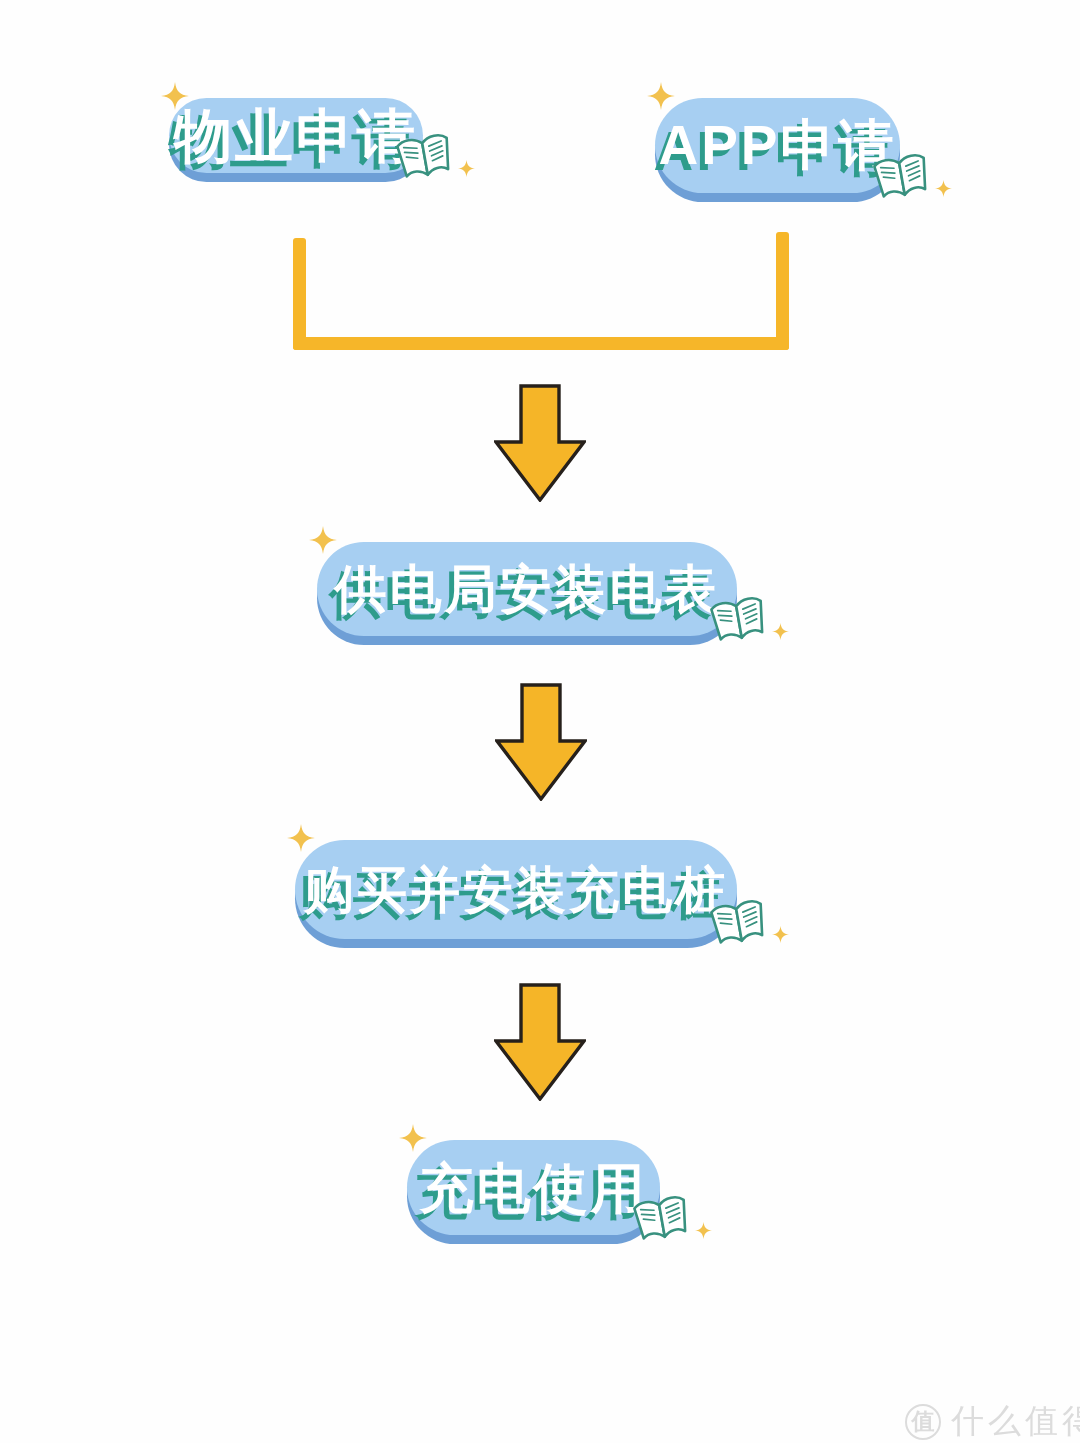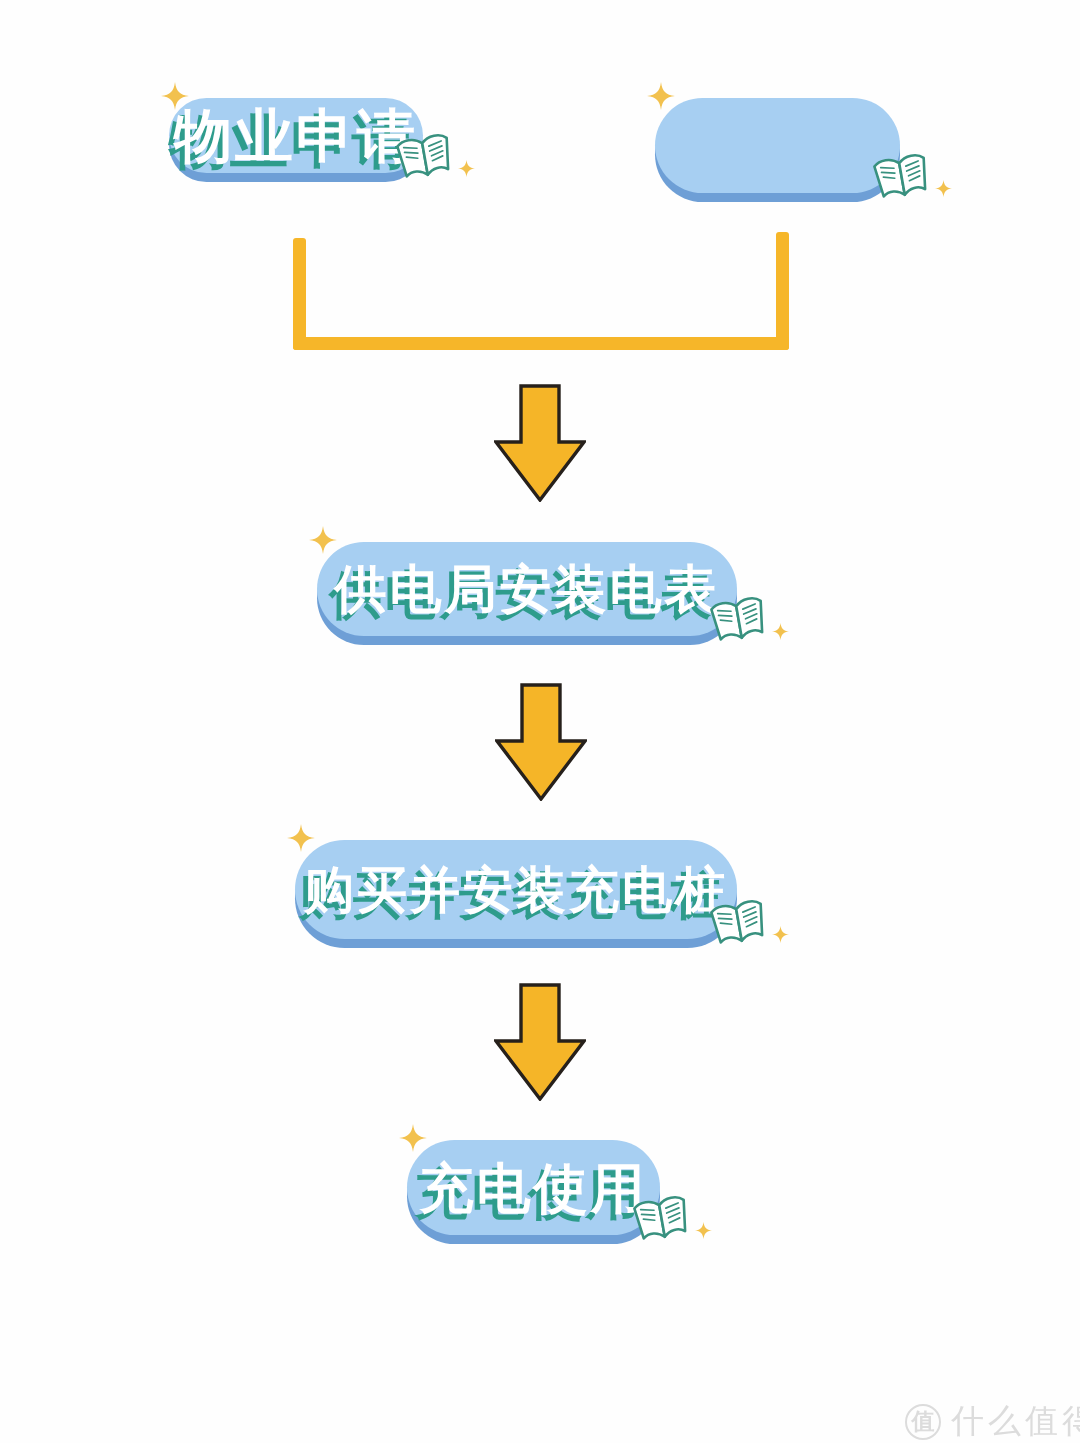--- a/index.html
+++ b/index.html
@@ -83,20 +83,21 @@
     </svg>
     <svg class="sparkle-small" viewBox="0 0 24 24">
         <path d="M12 0C13 8 16 11 24 12 16 13 13 16 12 24 11 16 8 13 0 12 8 11 11 8 12 0Z" fill="#f2c14e"></path>
       </svg>
   </div>
 
   <div class="node node-2">
     <svg class="sparkle-big" viewBox="0 0 24 24">
         <path d="M12 0C13 8 16 11 24 12 16 13 13 16 12 24 11 16 8 13 0 12 8 11 11 8 12 0Z" fill="#f2c14e"></path>
       </svg>
+    <span class="label">APP申请</span>
     <svg class="doc" viewBox="0 0 60 52">
       <path d="M30 10C23 3 11 3 5 9L9 40C15 35 24 36 30 42Z" fill="#ffffff" stroke="#38917f" stroke-width="2.6" stroke-linejoin="round"></path>
       <path d="M30 10C37 3 49 3 55 9L51 40C45 35 36 36 30 42Z" fill="#ffffff" stroke="#38917f" stroke-width="2.6" stroke-linejoin="round"></path>
       <g stroke="#38917f" stroke-width="1.7" stroke-linecap="round">
         <path d="M36 14L49 11"></path>
           <path d="M36 19L49 16"></path>
           <path d="M37 24L49 21"></path>
           <path d="M37 29L48 26"></path>
         <path d="M11 11L24 14"></path>
           <path d="M11 16L24 19"></path>

